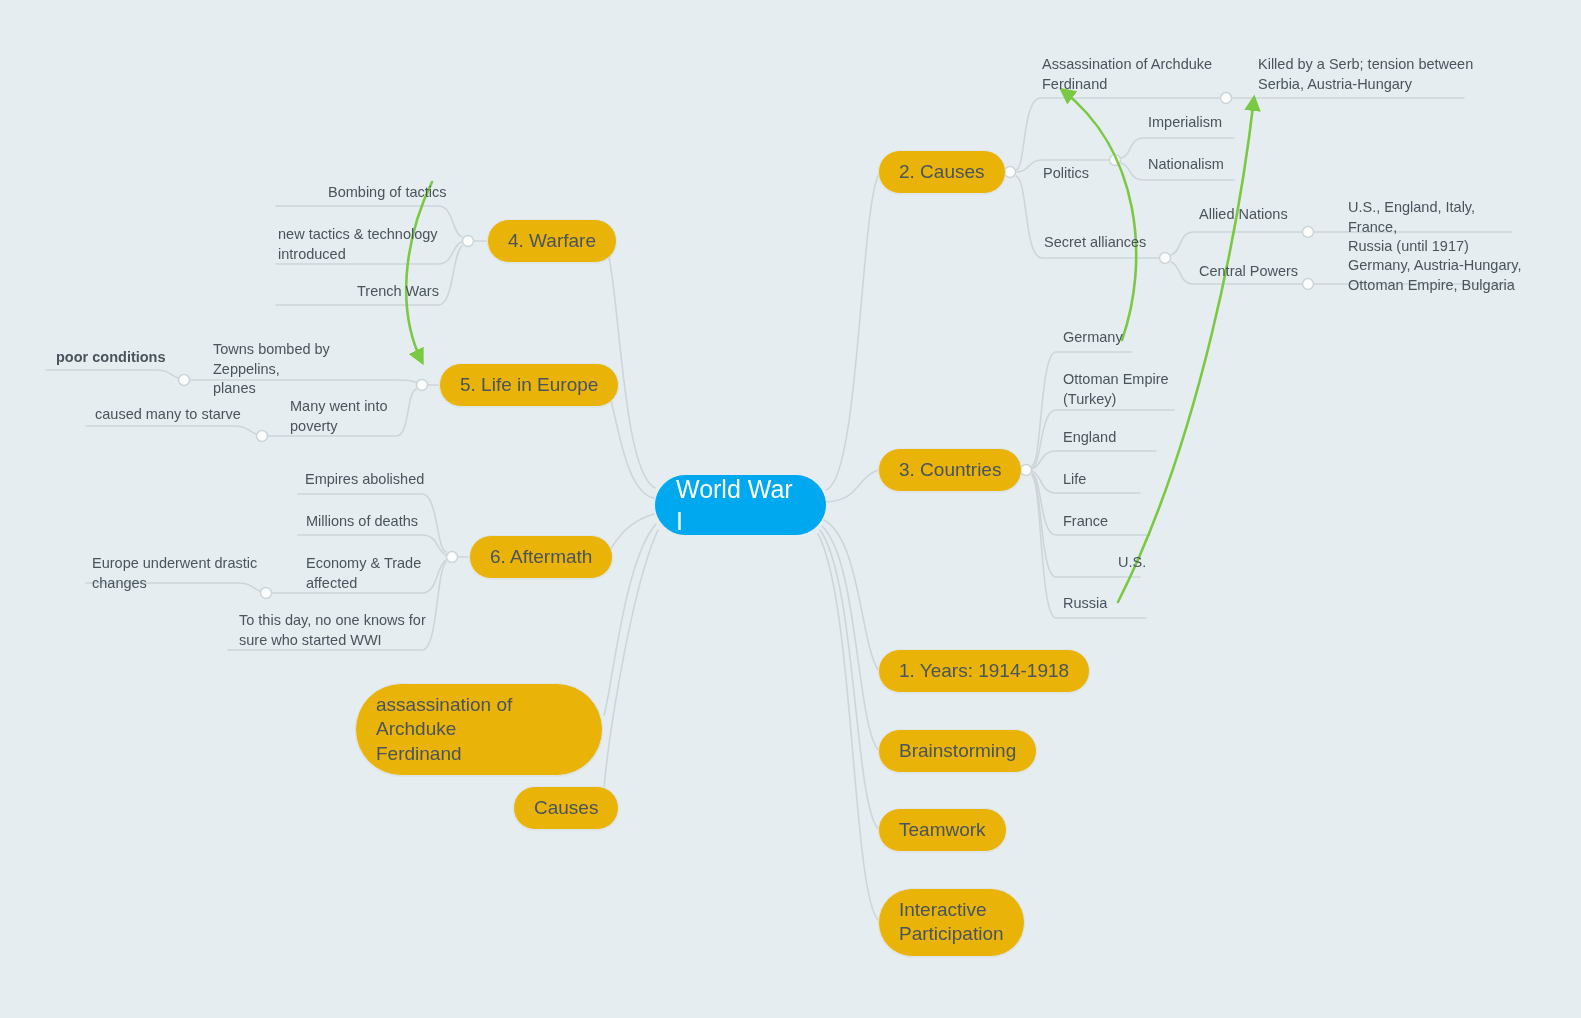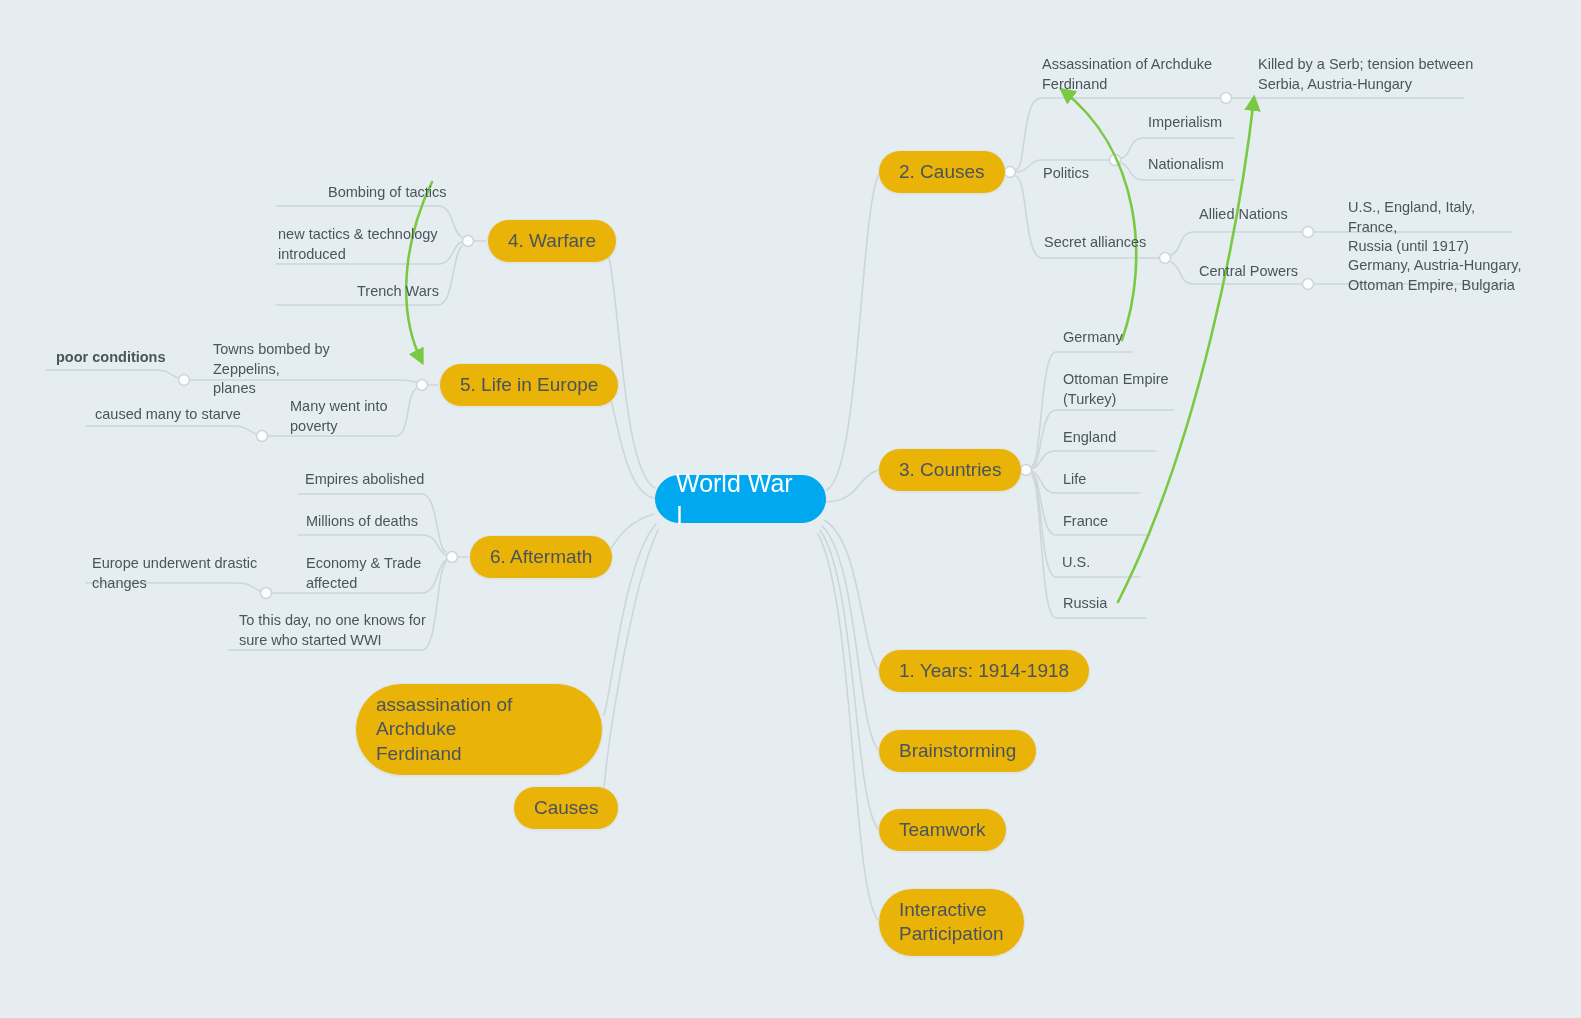--- a/index.html
+++ b/index.html
@@ -134,21 +134,21 @@
       <path d="M260,591 C250,587 252,583 236,583 L86,583"></path>
     </g>
 
     <g fill="none" stroke="#7ac943" stroke-width="2.6" stroke-linecap="round">
       <path d="M432,182 C404,240 396,310 422,362" marker-end="url(#arrowhead)"></path>
       <path d="M1122,340 C1150,260 1140,150 1062,90" marker-end="url(#arrowhead)"></path>
       <path d="M1118,602 C1200,440 1240,220 1254,98" marker-end="url(#arrowhead)"></path>
     </g>
   </svg>
 
-  <div class="node root" style="left:655px; top:475px; width:171px; height:48px;">World War I</div>
+  <div class="node root" style="left:655px; top:475px; width:171px; height:60px;">World War I</div>
 
   <div class="node lvl1" style="left:878px; top:150px;">2. Causes</div>
   <div class="node lvl1" style="left:878px; top:448px;">3. Countries</div>
   <div class="node lvl1" style="left:487px; top:219px;">4. Warfare</div>
   <div class="node lvl1" style="left:439px; top:363px;">5. Life in Europe</div>
   <div class="node lvl1" style="left:469px; top:535px;">6. Aftermath</div>
 
   <div class="node plain" style="left:878px; top:649px;">1. Years: 1914-1918</div>
   <div class="node plain" style="left:878px; top:729px;">Brainstorming</div>
   <div class="node plain" style="left:878px; top:808px;">Teamwork</div>
@@ -172,21 +172,21 @@
   <div class="leaf r" style="left:1199px; top:262px;">Central Powers</div>
   <div class="leaf r" style="left:1348px; top:256px; width:190px;">Germany, Austria-Hungary,
 Ottoman Empire, Bulgaria</div>
 
   <div class="leaf r" style="left:1063px; top:328px;">Germany</div>
   <div class="leaf r" style="left:1063px; top:370px; width:120px;">Ottoman Empire
 (Turkey)</div>
   <div class="leaf r" style="left:1063px; top:428px;">England</div>
   <div class="leaf r" style="left:1063px; top:470px;">Life</div>
   <div class="leaf r" style="left:1063px; top:512px;">France</div>
-  <div class="leaf r" style="left:1062px; top:553px;">U.S.</div>
+  <div class="leaf r" style="left:1118px; top:553px;">U.S.</div>
   <div class="leaf r" style="left:1063px; top:594px;">Russia</div>
 
   <div class="leaf l" style="left:328px; top:183px;">Bombing of tactics</div>
   <div class="leaf l" style="left:278px; top:225px; width:175px;">new tactics &amp; technology
 introduced</div>
   <div class="leaf l" style="left:357px; top:282px;">Trench Wars</div>
 
   <div class="leaf l" style="left:213px; top:340px; width:185px;">Towns bombed by Zeppelins,
 planes</div>
   <div class="leaf l" style="left:56px; top:348px;font-weight:bold;">poor conditions</div>

